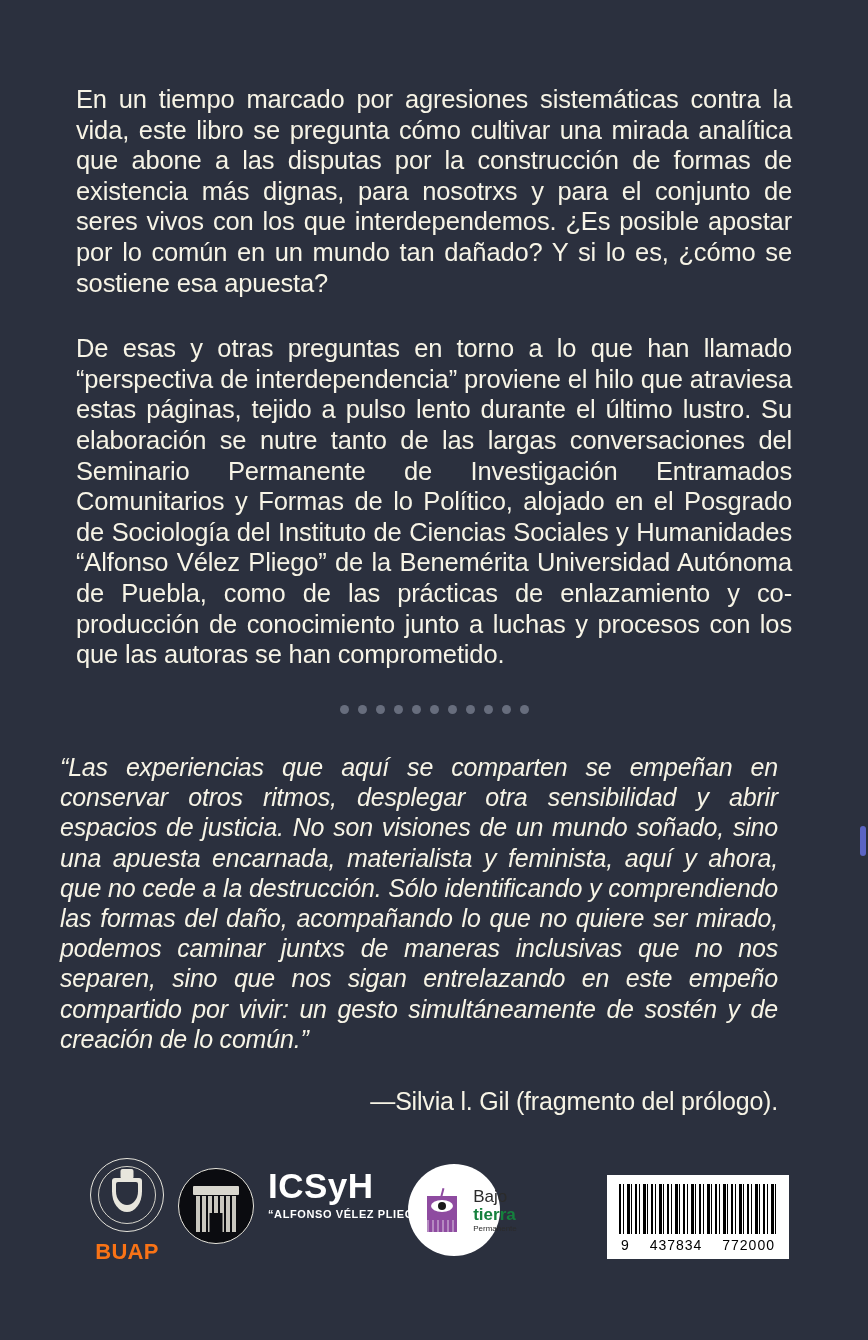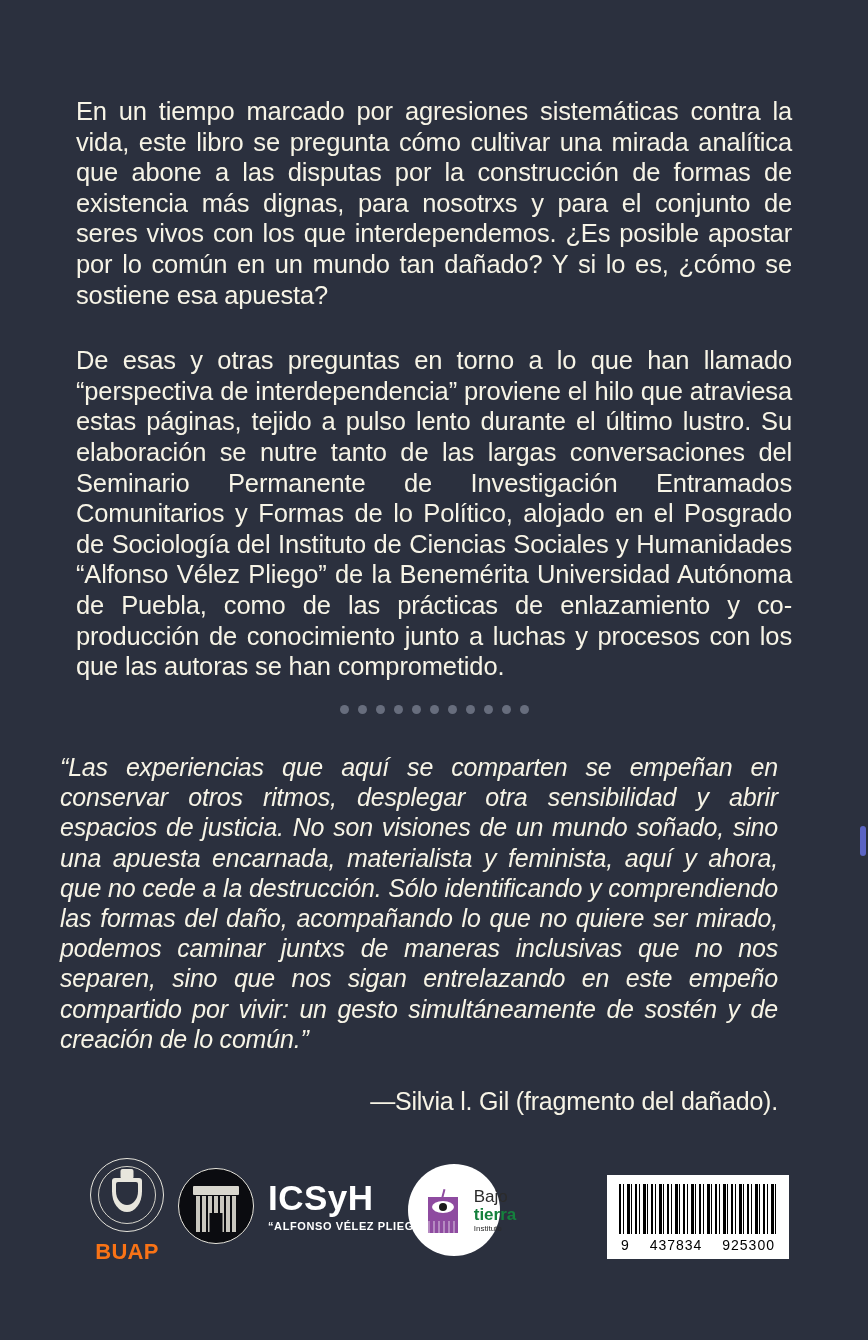--- a/index.html
+++ b/index.html
@@ -30,21 +30,21 @@
   }
 
   .para {
     color: #f7f4e6;
     font-family: "Liberation Sans", sans-serif;
     font-size: 25.5px;
     line-height: 30.6px;
     text-align: justify;
     text-justify: inter-word;
     letter-spacing: -0.15px;
-    margin: 16px 0 35px 0;
+    margin: 4px 0 35px 0;
     font-weight: 400;
   }
   .para:last-child { margin-bottom: 0; }
 
   
   .separator {
     position: absolute;
     left: 0;
     right: 0;
     top: 705px;
@@ -157,21 +157,20 @@
     font-size: 22px;
     letter-spacing: 0.3px;
   }
 
   
   .icsyh {
     position: absolute;
     left: 178px;
     top: 10px;
     display: flex;
-    align-items: center;
     gap: 14px;
   }
   .icsyh-seal {
     width: 76px;
     height: 76px;
     border-radius: 50%;
     background: #0b0c10;
     border: 1.5px solid #e8e6dd;
     position: relative;
     box-sizing: border-box;
@@ -237,21 +236,21 @@
     width: 92px;
     height: 92px;
     border-radius: 50%;
     background: #ffffff;
     display: flex;
     align-items: center;
     justify-content: center;
   }
   .bt-inner {
     display: flex;
-    align-items: flex-end;
+    align-items: center;
     gap: 16px;
     padding-left: 36px;
   }
   .bt-mark {
     position: relative;
     width: 30px;
     height: 44px;
   }
   .bt-book {
     position: absolute;
@@ -380,21 +379,21 @@
     <span class="sep-dot"></span>
     <span class="sep-dot"></span>
     <span class="sep-dot"></span>
     <span class="sep-dot"></span>
     <span class="sep-dot"></span>
     <span class="sep-dot"></span>
   </div>
 
   <div class="quote-block">
     <p class="quote-text">“Las experiencias que aquí se comparten se empeñan en conservar otros ritmos, desplegar otra sensibilidad y abrir espacios de justicia. No son visiones de un mundo soñado, sino una apuesta encarnada, materialista y feminista, aquí y ahora, que no cede a la destrucción. Sólo identificando y comprendiendo las formas del daño, acompañando lo que no quiere ser mirado, podemos caminar juntxs de maneras inclusivas que no nos separen, sino que nos sigan entrelazando en este empeño compartido por vivir: un gesto simultáneamente de sostén y de creación de lo común.”</p>
-    <p class="quote-attrib">—Silvia l. Gil (fragmento del dañado).</p>
+    <p class="quote-attrib">—Silvia l. Gil (fragmento del prólogo).</p>
   </div>
 
   <div class="logo-strip">
 
     <div class="buap">
       <div class="buap-seal">
         <div class="buap-crown"></div>
         <div class="buap-shield"></div>
       </div>
       <div class="buap-label">BUAP</div>
@@ -419,31 +418,31 @@
         <div class="bt-mark">
           <div class="bt-stem"></div>
           <div class="bt-book"></div>
           <div class="bt-eye">
             <div class="bt-pupil"></div>
           </div>
         </div>
         <div class="bt-words">
           <div class="bt-bajo">Bajo</div>
           <div class="bt-tierra">tierra</div>
-          <div class="bt-ediciones">Instituto</div>
+          <div class="bt-ediciones">Permanente</div>
         </div>
       </div>
     </div>
 
     <div class="barcode">
       <div class="barcode-bars"></div>
       <div class="barcode-digits">
         <span>9</span>
         <span>437834</span>
-        <span>925300</span>
+        <span>772000</span>
       </div>
     </div>
 
   </div>
 
   <div class="scroll-thumb"></div>
 
 </div>
 
 </body></html>

